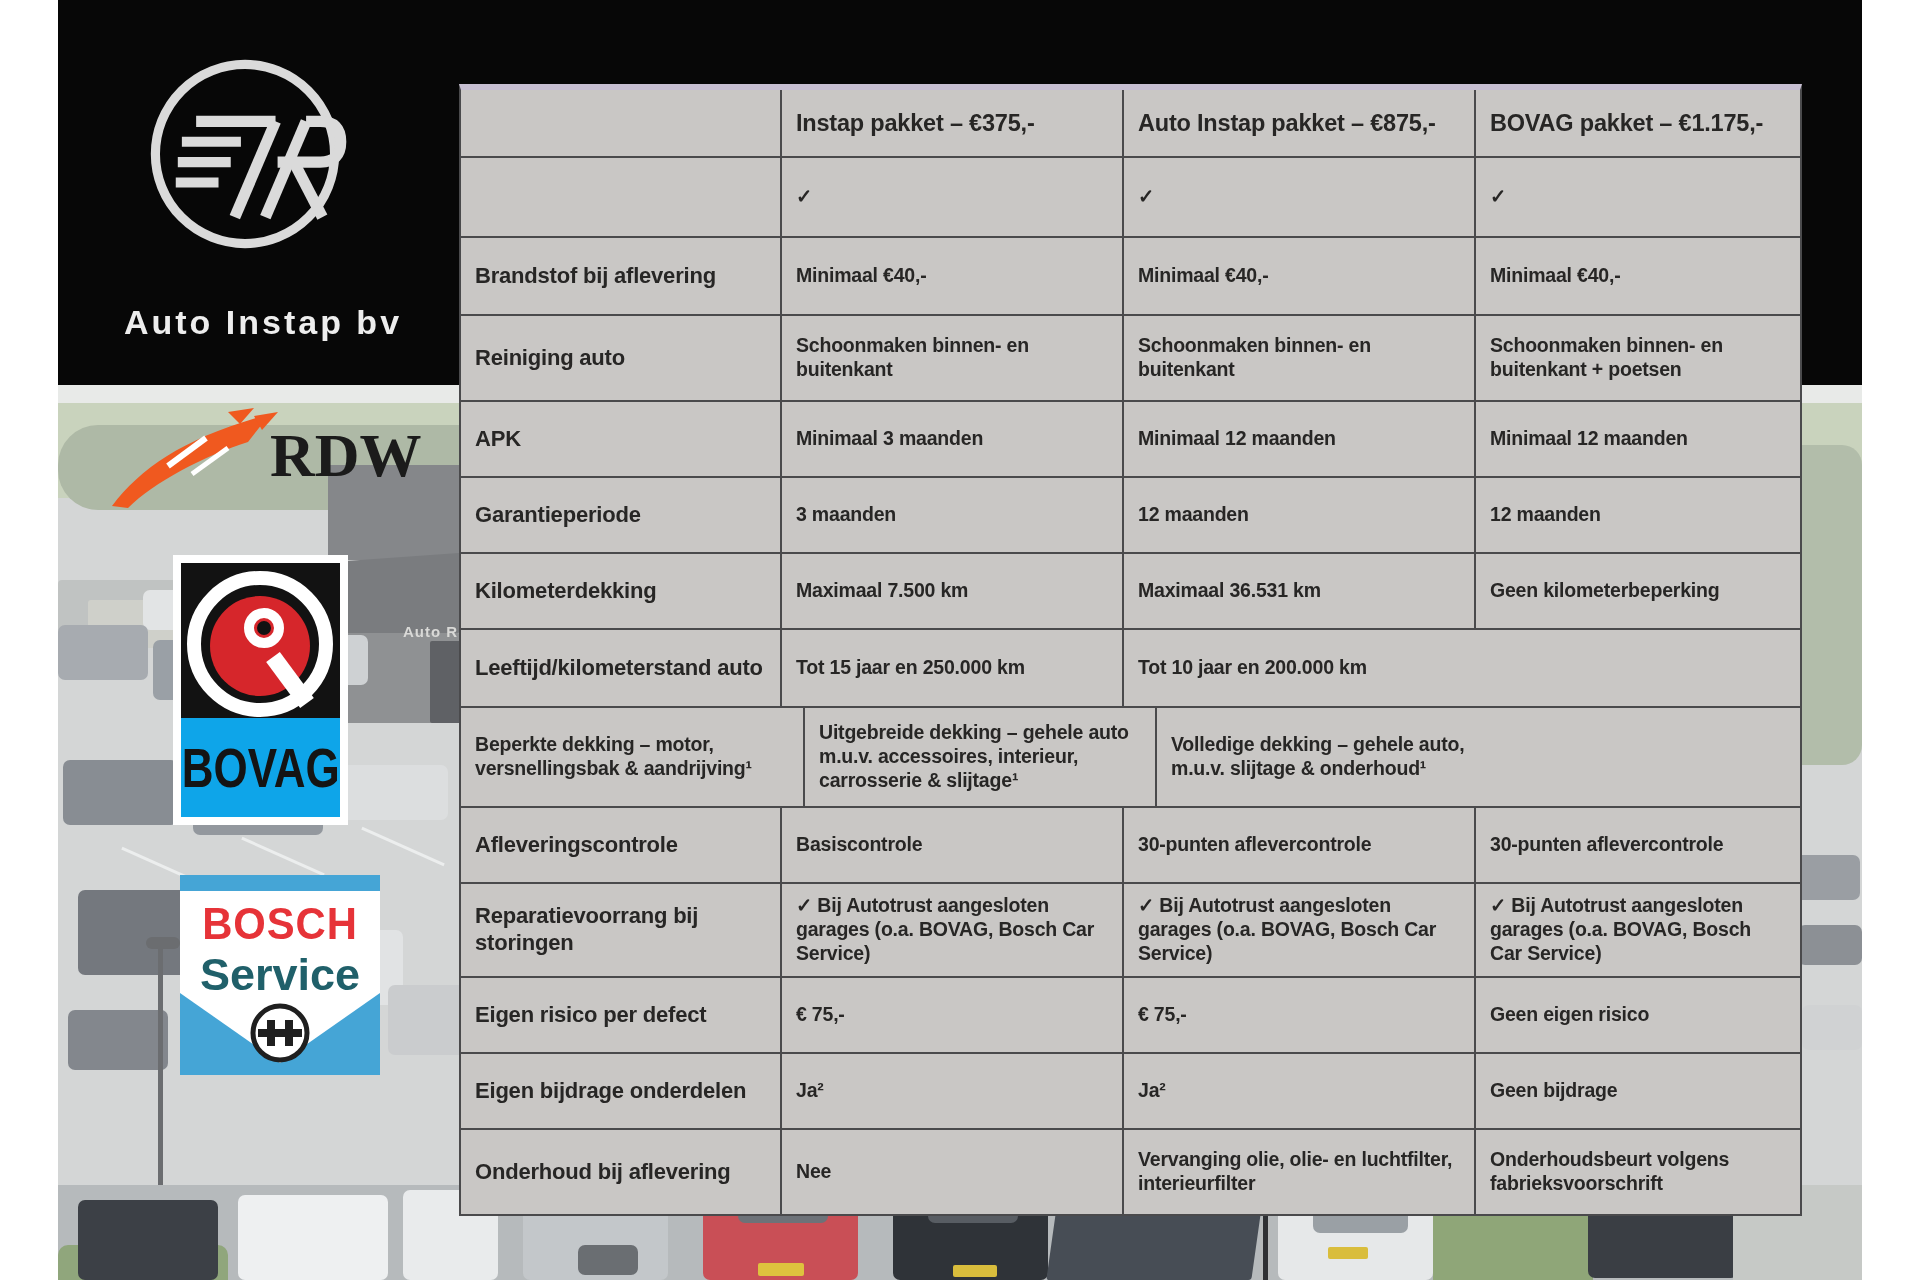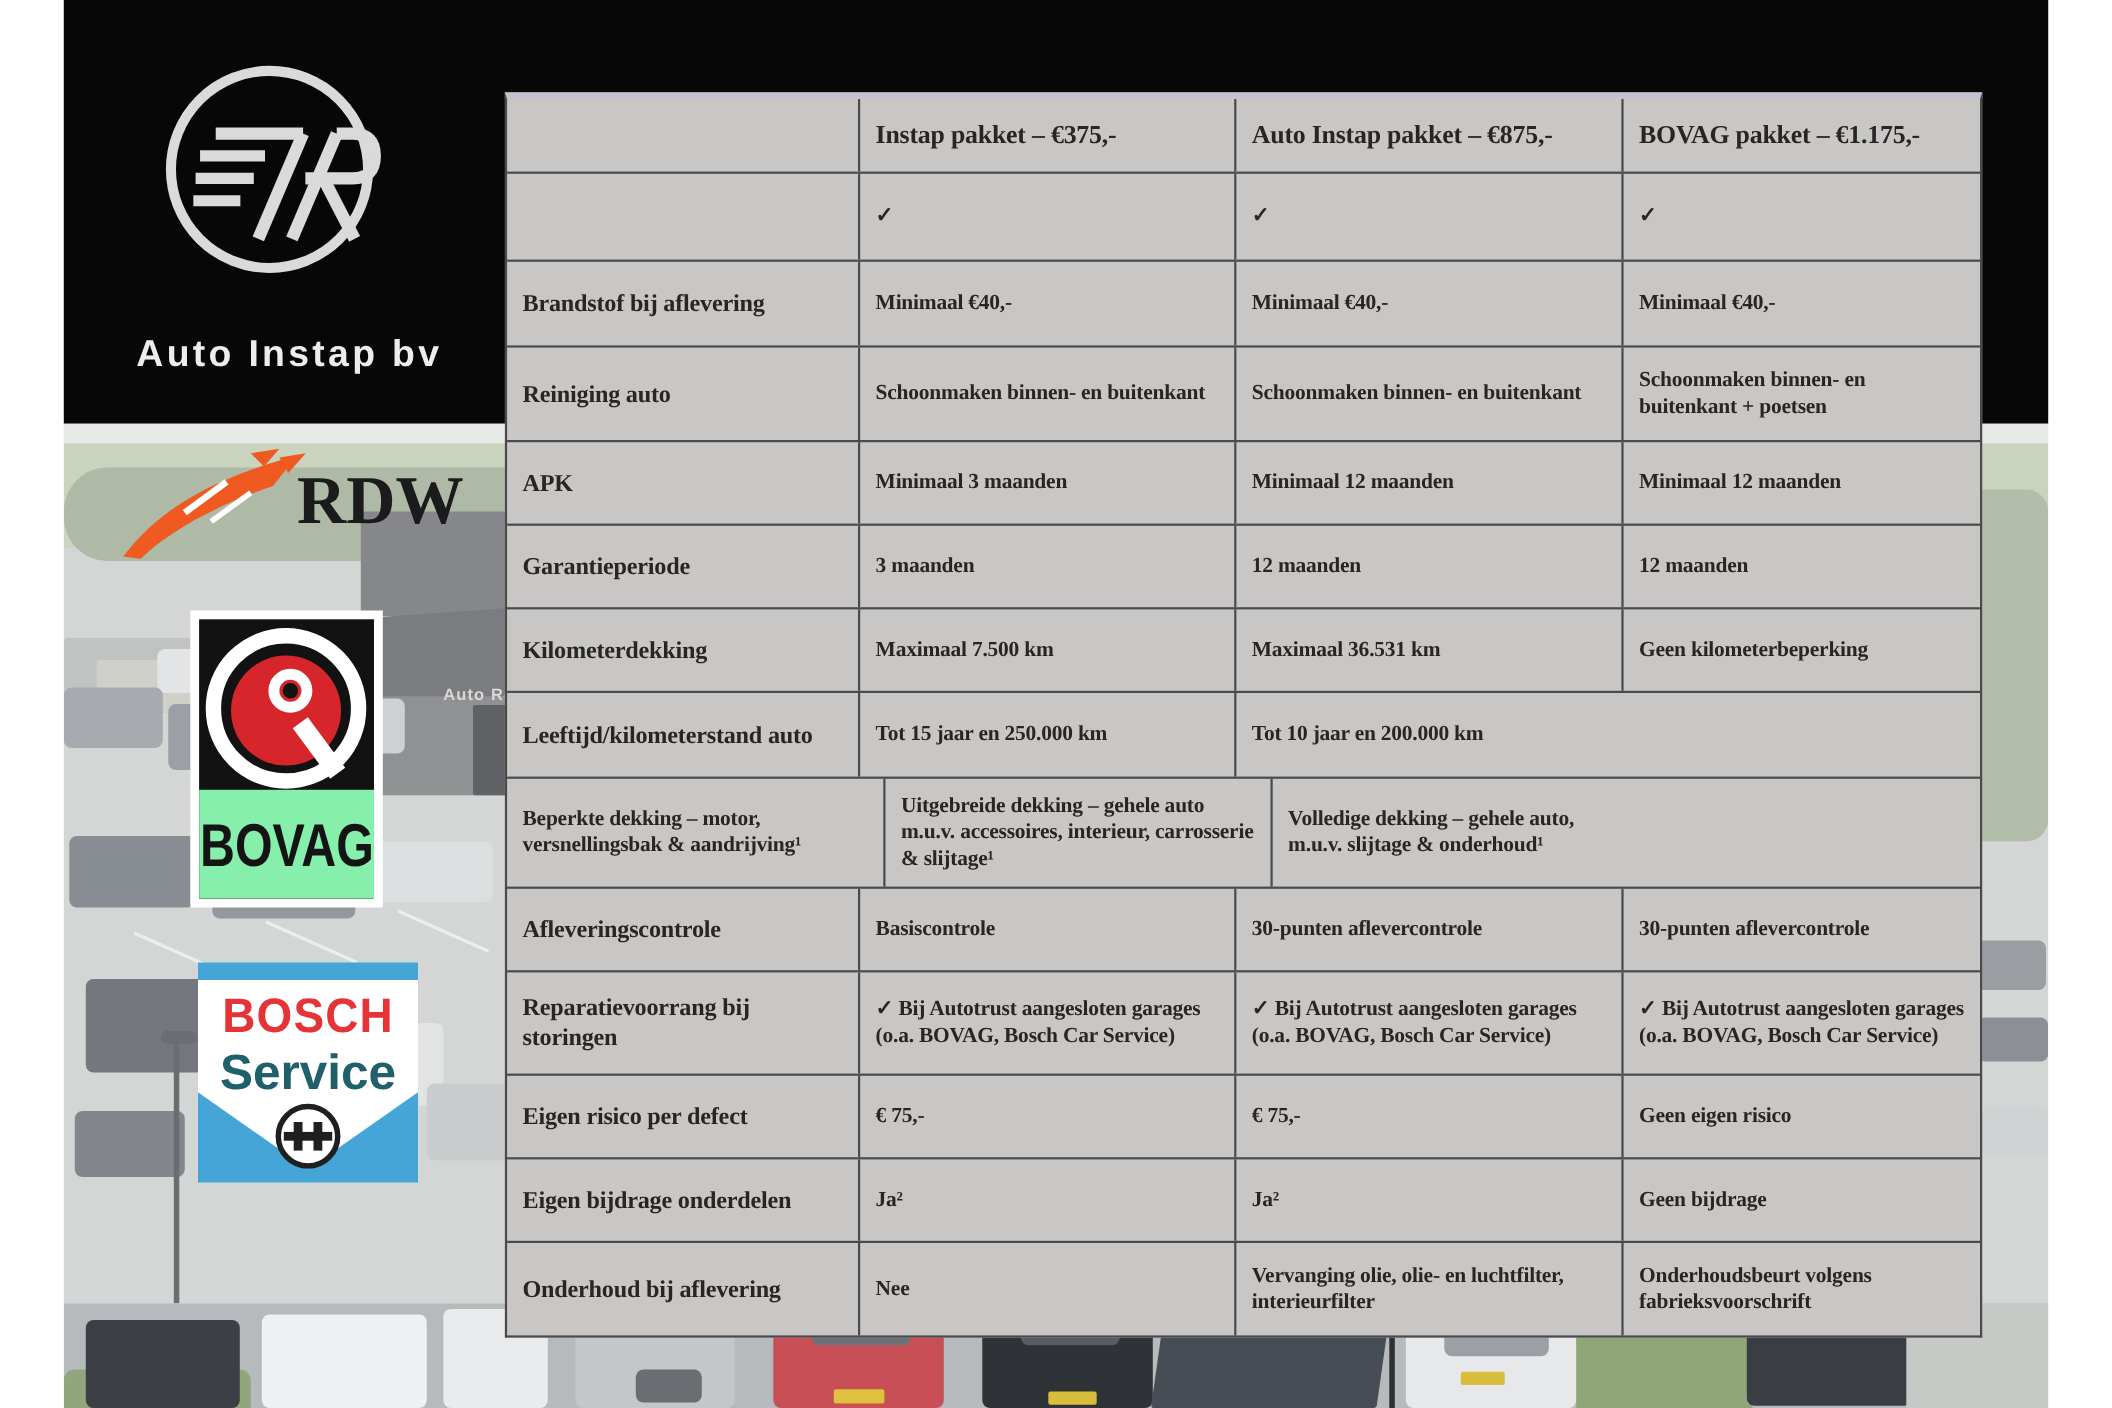--- a/index.html
+++ b/index.html
@@ -16,39 +16,39 @@
   .band{position:absolute;left:58px;top:0;width:1804px;height:385px;background:#070707;z-index:2;}
   .ar-logo-text{position:absolute;left:40px;top:303px;width:330px;text-align:center;color:#ededed;
                 font-size:34px;font-weight:bold;letter-spacing:3px;}
   
   .rdw{position:absolute;left:108px;top:408px;width:310px;height:110px;z-index:3;}
   .rdw-text{position:absolute;left:162px;top:12px;font-family:"Liberation Serif",serif;
             font-size:62px;font-weight:600;color:#1b1b1b;}
   .bovag{position:absolute;left:173px;top:555px;width:175px;height:270px;background:#ffffff;
          padding:0;z-index:3;}
   .bovag-in{position:absolute;left:8px;top:8px;width:159px;height:254px;background:#121212;overflow:hidden;}
-  .bovag-yellow{position:absolute;left:0;bottom:0;width:159px;height:99px;background:#86efac;
+  .bovag-yellow{position:absolute;left:0;bottom:0;width:159px;height:99px;background:#0ea5e9;
                 display:flex;align-items:center;justify-content:center;}
   .bovag-word{font-size:55px;font-weight:900;color:#141414;transform:scaleX(0.8);letter-spacing:0px;}
   .bosch{position:absolute;left:157px;top:875px;width:200px;height:200px;background:#45a5d6;z-index:3;margin-left:23px;}
   .bosch-shield{position:absolute;left:0;top:0;width:200px;height:200px;background:#ffffff;
                 clip-path:polygon(0% 8%,100% 8%,100% 59%,50% 94%,0% 59%);}
   .bosch-word{position:absolute;left:0;top:24px;width:200px;text-align:center;font-size:44px;
               font-weight:800;color:#e63338;transform:scaleX(0.95);letter-spacing:1px;}
   .bosch-sub{position:absolute;left:0;top:74px;width:200px;text-align:center;font-size:45px;
              font-weight:700;color:#20606a;}
   .bosch-sym{position:absolute;left:68px;top:126px;}
   
   .pkg-table{position:absolute;left:459px;top:84px;width:1343px;z-index:5;background:#c9c7c5;
              border-top:6px solid #c7bfd2;border-left:2px solid #4a4a4c;border-right:2px solid #4a4a4c;
              border-bottom:2px solid #4a4a4c;box-sizing:border-box;color:#272625;}
   .tr{display:flex;border-top:2px solid #4a4a4c;}
   .tr:first-child{border-top:none;}
   .td{box-sizing:border-box;border-left:2px solid #4a4a4c;display:flex;align-items:center;
-      padding:4px 10px 4px 14px;font-size:19.5px;font-weight:bold;line-height:1.22;letter-spacing:-0.2px;font-family:Liberation Serif, serif;}
+      padding:4px 10px 4px 14px;font-size:19.5px;font-weight:bold;line-height:1.22;letter-spacing:-0.2px;}
   .td:first-child{border-left:none;}
   .c0{width:319px;}.c1{width:342px;}.c2{width:352px;}.c3{width:324px;}
   .th{font-size:23.5px;}
   .lbl{font-size:22px;}
   .tr:nth-child(1){height:66px;}  .tr:nth-child(2){height:78px;}  .tr:nth-child(3){height:76px;}
   .tr:nth-child(4){height:84px;}  .tr:nth-child(5){height:74px;}  .tr:nth-child(6){height:74px;}
   .tr:nth-child(7){height:74px;}  .tr:nth-child(8){height:76px;}  .tr:nth-child(9){height:98px;}
   .tr:nth-child(10){height:74px;} .tr:nth-child(11){height:92px;} .tr:nth-child(12){height:74px;}
   .tr:nth-child(13){height:74px;} .tr:nth-child(14){height:84px;}
 </style>

